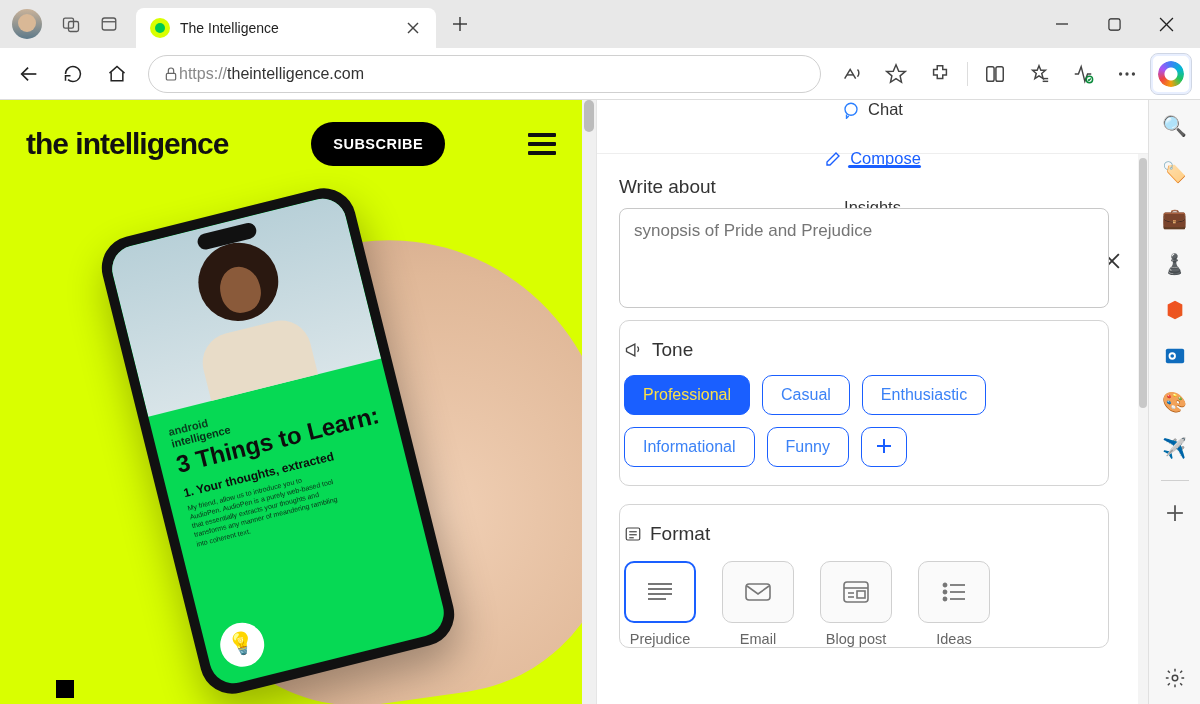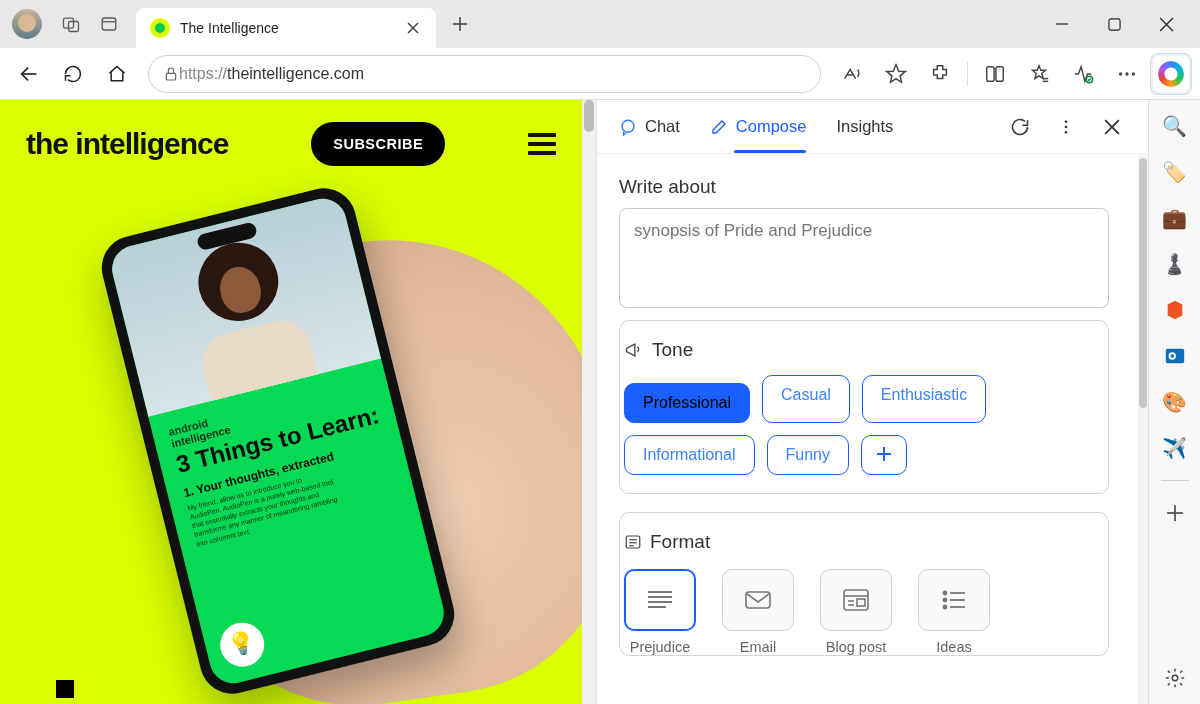--- a/index.html
+++ b/index.html
@@ -55,35 +55,35 @@
 .pt-brand{font-size:11px;font-weight:700;line-height:1.1;}
 .pt-brand .sub{color:#063018;}
 .pt-title{font-size:24px;font-weight:900;color:#0d0d0d;line-height:1;margin-top:4px;}
 .pt-item{font-size:12px;font-weight:700;color:#0d0d0d;margin-top:10px;}
 .pt-body{font-size:7px;color:#0a3018;margin-top:4px;line-height:1.3;max-width:150px;}
 .bulb{position:absolute;left:14px;bottom:14px;width:44px;height:44px;border-radius:50%;background:#fff;display:flex;align-items:center;justify-content:center;font-size:22px;}
 .blackbox{position:absolute;left:56px;bottom:6px;width:18px;height:18px;background:#000;}
 
 
 .panel { flex: 1; background: #fff; display: flex; flex-direction: column; border-left: 1px solid #e5e5e5; }
-.panel-tabs { display: flex; align-items: center; height: 54px; padding: 0 22px; gap: 30px; border-bottom: 1px solid #eee;}
+.panel-tabs { display: flex; align-items: center; height: 54px; padding: 0 22px; gap: 30px; border-bottom: 1px solid #eee; flex-direction: column;}
 .ptab { display: flex; align-items: center; gap: 8px; font-size: 16.5px; color: #333; cursor: pointer; height: 100%; position: relative;}
 .ptab.active { color: #1a5fff; font-weight: 500;}
 .ptab.active::after { content: ''; position: absolute; bottom: 0; left: 24px; right: 0; height: 3px; background: #1a5fff; border-radius: 2px;}
 .panel-tabs-right { margin-left: auto; display: flex; gap: 18px; align-items: center;}
 .picon{color:#555;cursor:pointer;display:flex;align-items:center;justify-content:center;width:28px;height:28px;}
 
 .panel-body { flex: 1; overflow-y: auto; padding: 22px 22px 0; position:relative; }
 .psection-label { font-size: 19px; color: #333; margin-bottom: 10px; display:flex;align-items:center;gap:8px;}
 .textarea { width: 100%; height: 100px; border: 1px solid #c8c8c8; border-radius: 8px; padding: 12px 14px; font-size: 17px; color: #000000; resize: none; position: relative; font-family:inherit;}
 .char-count{ font-size: 14px; color: #888; margin-top:-26px; margin-left:14px; margin-bottom:18px;}
 .card { border: 1px solid #d4d4d4; border-radius: 10px; padding: 18px 4px; margin-bottom: 18px; }
 .chips { display: flex; flex-wrap: wrap; gap: 12px; margin-top: 14px; }
 .chip { border: 1.5px solid #1a5fff; color: #3b82f6; background: #fff; border-radius: 10px; padding: 10px 18px; font-size: 16px; cursor: pointer; font-weight: 500;}
-.chip.active { background: #1a5fff; color: #000000; margin-top: 8px; }
+.chip.active { background: #1a5fff; color: #fde047; }
 .chip.plus{padding:10px 14px;}
 .formats { display: flex; gap: 26px; margin-top: 16px; }
 .fmt { display: flex; flex-direction: column; align-items: center; gap: 8px; cursor: pointer; }
 .fmt-box { width: 72px; height: 62px; border: 1.5px solid #d0d0d0; border-radius: 10px; display: flex; align-items: center; justify-content: center; color: #666; background:#fafafa;}
 .fmt.active .fmt-box { border: 2px solid #1a5fff; background:#fff;}
 .fmt-label { font-size: 14.5px; color: #666; }
 .panel-scroll{width:10px;background:#f4f4f4;position:relative;}
 .panel-thumb{position:absolute;top:4px;left:1px;width:8px;height:250px;background:#c8c8c8;border-radius:4px;}
 
 

